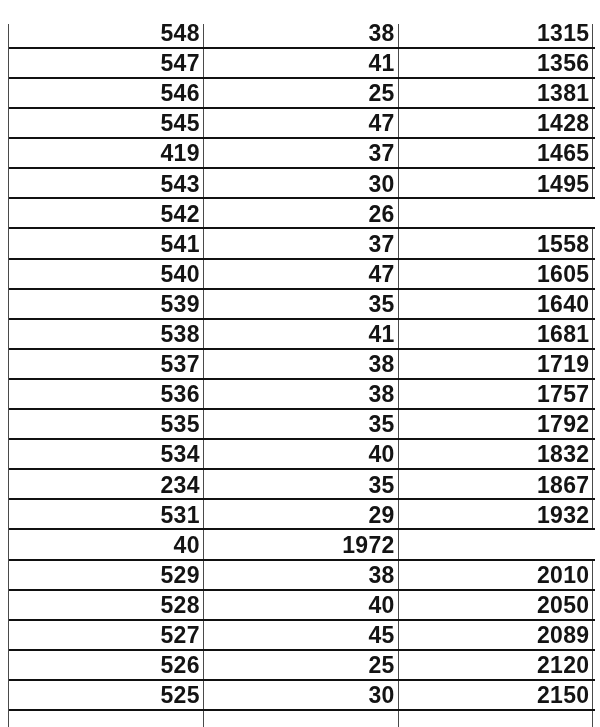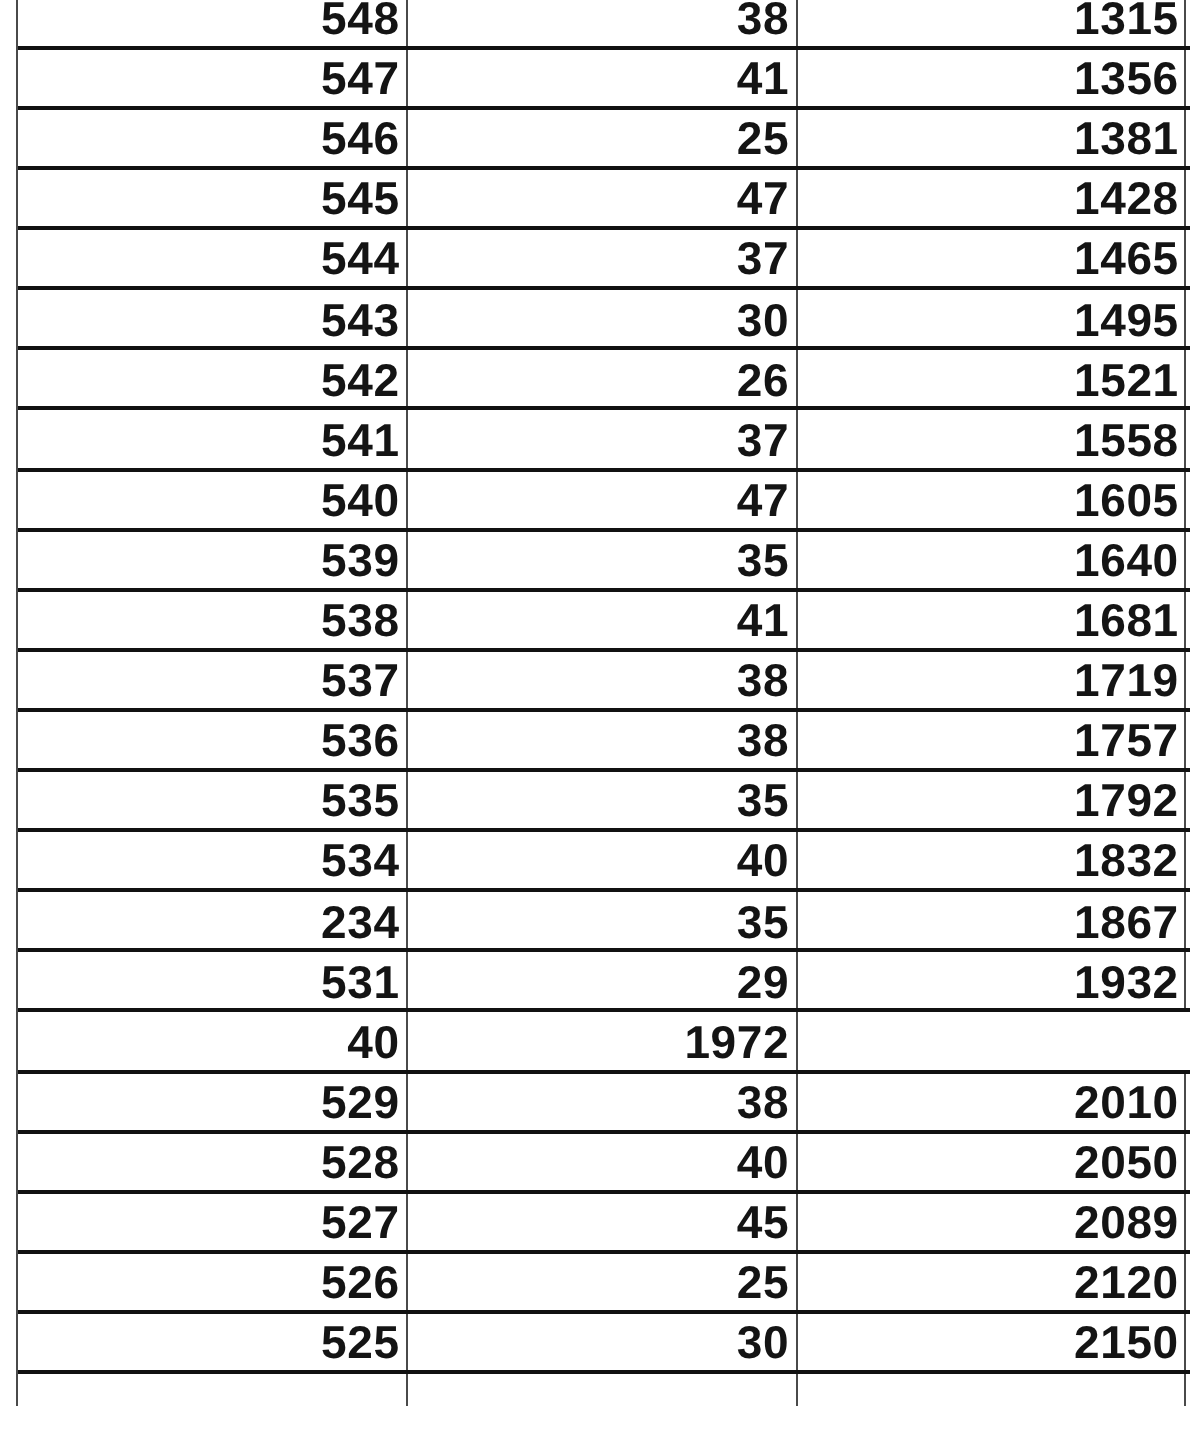--- a/index.html
+++ b/index.html
@@ -11,20 +11,21 @@
     height: 727px;
     overflow: hidden;
     position: relative;
     background: var(--bg, #ffffff);
     font-family: "Liberation Sans", sans-serif;
   }
   .canvas {
     position: absolute;
     inset: 0;
     overflow: hidden;
+    margin-top: 24px;
   }
   .table {
     position: absolute;
     left: 8px;
     top: -5.2px;
     width: 586px;
     border-left: 1.6px solid var(--col-border, #4a4a4a);
   }
   .row {
     display: flex;
@@ -70,33 +71,32 @@
         <div class="cell">546</div>
         <div class="cell">25</div>
         <div class="cell">1381</div>
       </div>
       <div class="row">
         <div class="cell">545</div>
         <div class="cell">47</div>
         <div class="cell">1428</div>
       </div>
       <div class="row">
-        <div class="cell">544</div>
+        <div class="cell">419</div>
         <div class="cell">37</div>
         <div class="cell">1465</div>
       </div>
       <div class="row">
         <div class="cell">543</div>
         <div class="cell">30</div>
         <div class="cell">1495</div>
       </div>
       <div class="row">
         <div class="cell">542</div>
         <div class="cell">26</div>
-        <div class="cell">1521</div>
       </div>
       <div class="row">
         <div class="cell">541</div>
         <div class="cell">37</div>
         <div class="cell">1558</div>
       </div>
       <div class="row">
         <div class="cell">540</div>
         <div class="cell">47</div>
         <div class="cell">1605</div>

